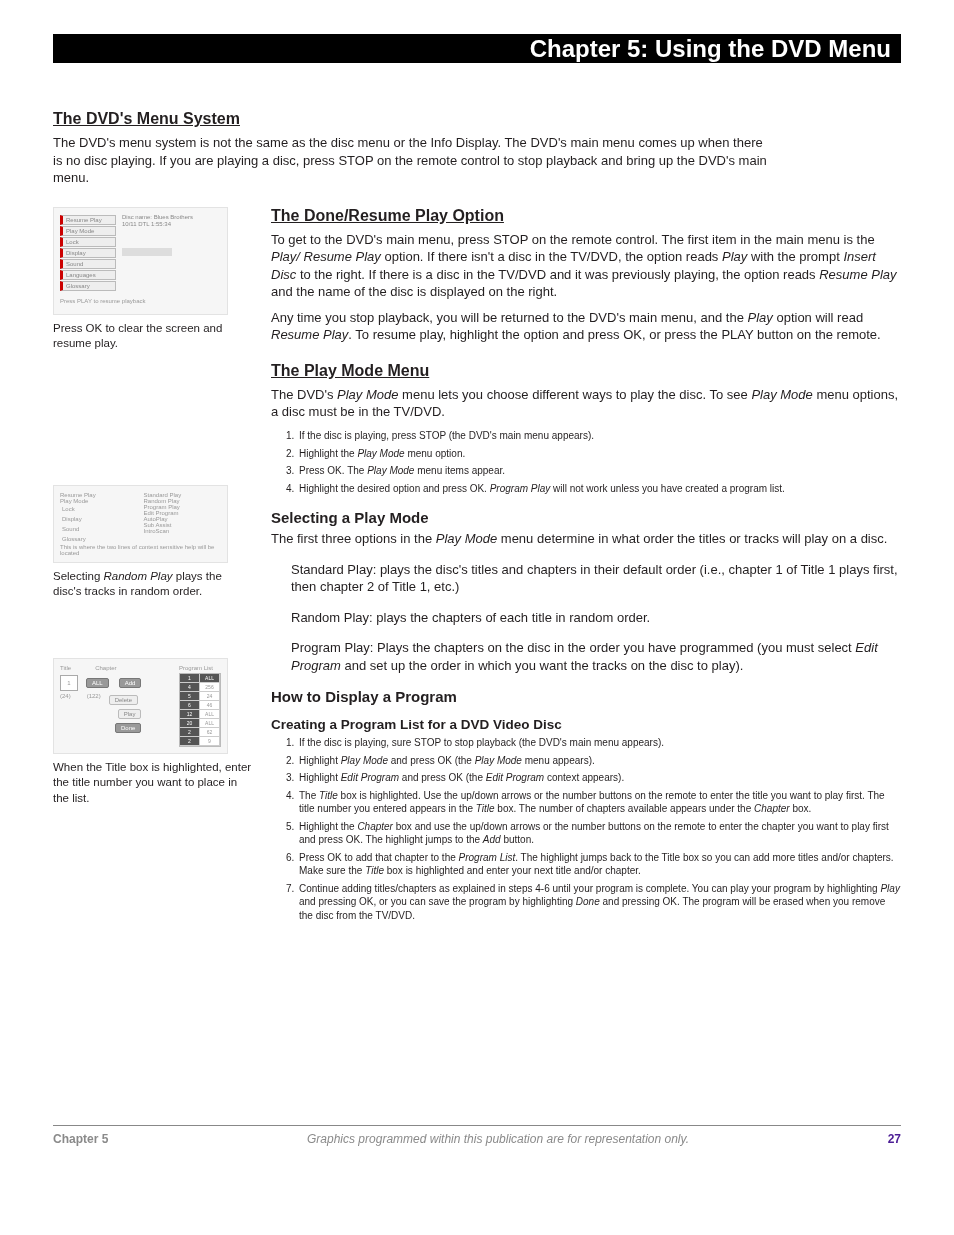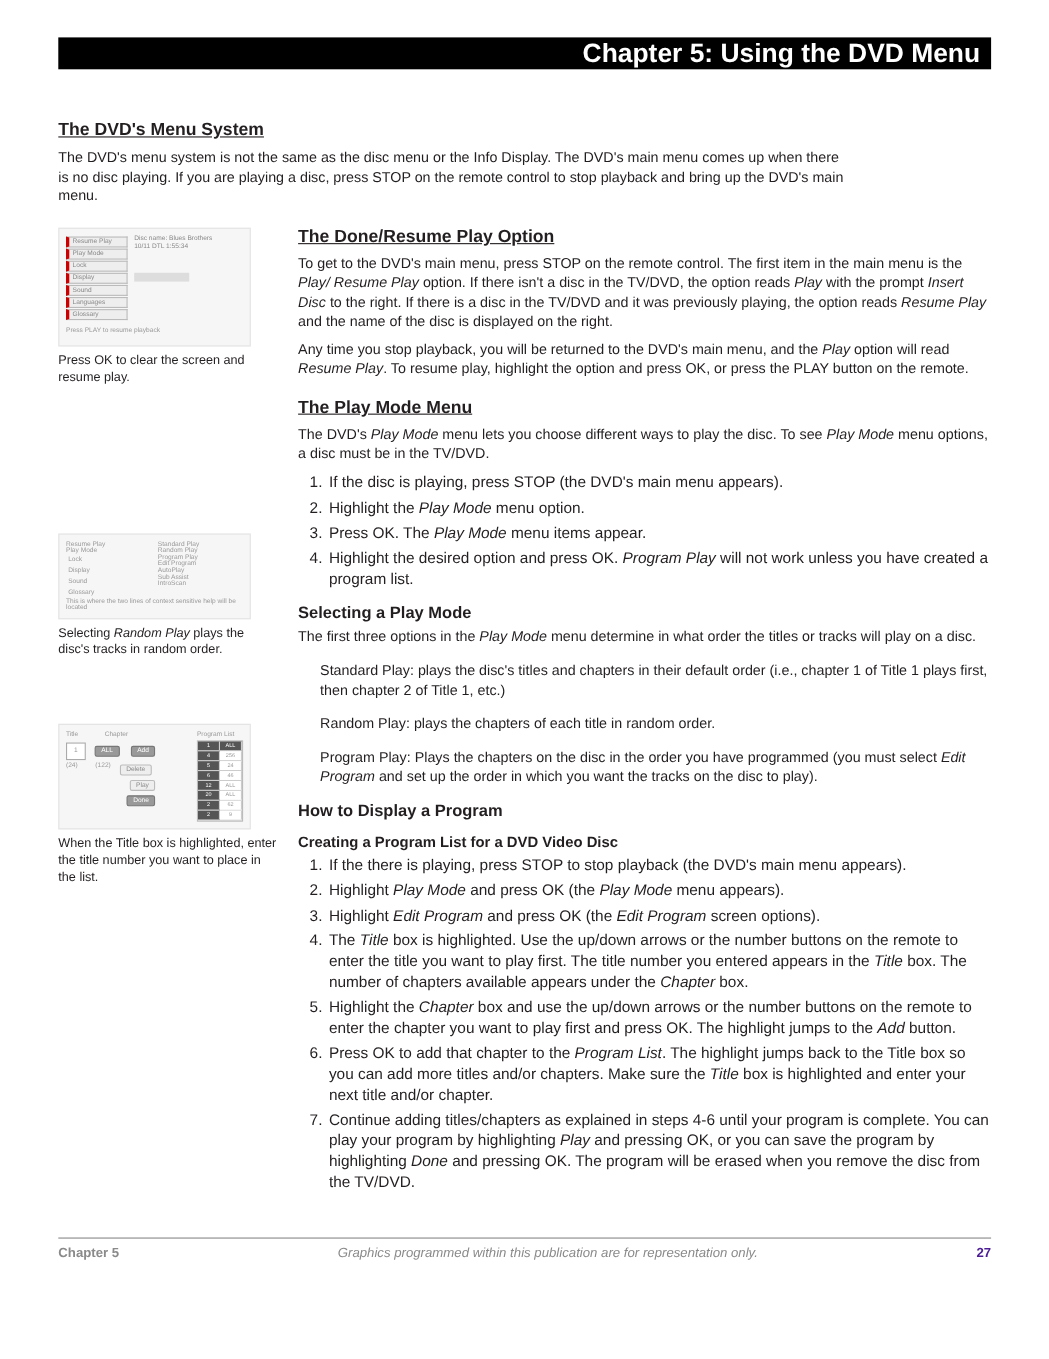--- a/index.html
+++ b/index.html
@@ -61,21 +61,21 @@
     font-size: 13.5px;
     font-weight: 700;
     margin: 12px 0 4px 0;
   }
   p.body, .body {
     font-size: 13px;
     line-height: 1.35;
     margin: 0 0 8px 0;
   }
   ol.num {
-    font-size: 14px;
+    font-size: 10px;
     line-height: 1.35;
     margin: 4px 0 6px 0;
     padding-left: 26px;
   }
   ol.num li { margin-bottom: 4px; padding-left:2px;}
   .ital { font-style: italic; }
   .bold { font-weight: 400; }
   .indent-block {
     margin-left: 20px;
     font-size: 13px;
@@ -300,23 +300,23 @@
         <p class="indent-block">
           <span class="bold">Random Play:</span><span> plays the chapters of each title in random order.</span>
         </p>
         <p class="indent-block">
           <span class="bold">Program Play:</span><span>  Plays the chapters on the disc in the order you have programmed (you must select </span><span class="ital">Edit Program</span><span> and set up the order in which you want the tracks on the disc to play).</span>
         </p>
 
         <h3 class="sub">How to Display a Program</h3>
         <h4 class="subsub">Creating a Program List for a DVD Video Disc</h4>
         <ol class="num">
-          <li>If the there is playing, press STOP to stop playback (the DVD's main menu appears).</li>
+          <li>If the disc is playing, sure STOP to stop playback (the DVD's main menu appears).</li>
           <li><span>Highlight </span><span class="ital">Play Mode</span><span> and press OK (the </span><span class="ital">Play Mode</span><span> menu appears).</span></li>
-          <li><span>Highlight </span><span class="ital">Edit Program</span><span> and press OK (the </span><span class="ital">Edit Program</span><span> screen options).</span></li>
+          <li><span>Highlight </span><span class="ital">Edit Program</span><span> and press OK (the </span><span class="ital">Edit Program</span><span> context appears).</span></li>
           <li><span>The </span><span class="ital">Title</span><span> box is highlighted. Use the up/down arrows or the number buttons on the remote to enter the title you want to play first. The title number you entered appears in the </span><span class="ital">Title</span><span> box. The number of chapters available appears under the </span><span class="ital">Chapter</span><span> box.</span></li>
           <li><span>Highlight the </span><span class="ital">Chapter</span><span> box and use the up/down arrows or the number buttons on the remote to enter the chapter you want to play first and press OK. The highlight jumps to the </span><span class="ital">Add</span><span> button.</span></li>
           <li><span>Press OK to add that chapter to the </span><span class="ital">Program List</span><span>. The highlight jumps back to the Title box so you can add more titles and/or chapters. Make sure the </span><span class="ital">Title</span><span> box is highlighted and enter your next title and/or chapter.</span></li>
           <li><span>Continue adding titles/chapters as explained in steps 4-6 until your program is complete. You can play your program by highlighting </span><span class="ital">Play</span><span> and pressing OK, or you can save the program by highlighting </span><span class="ital">Done</span><span> and pressing OK. The program will be erased when you remove the disc from the TV/DVD.</span></li>
         </ol>
       </div>
     </div>
   </div>
 
   <div class="footer">

